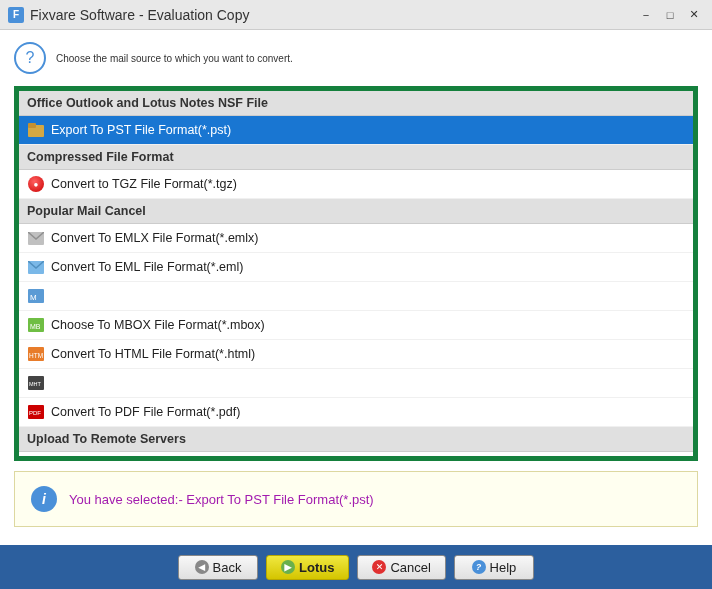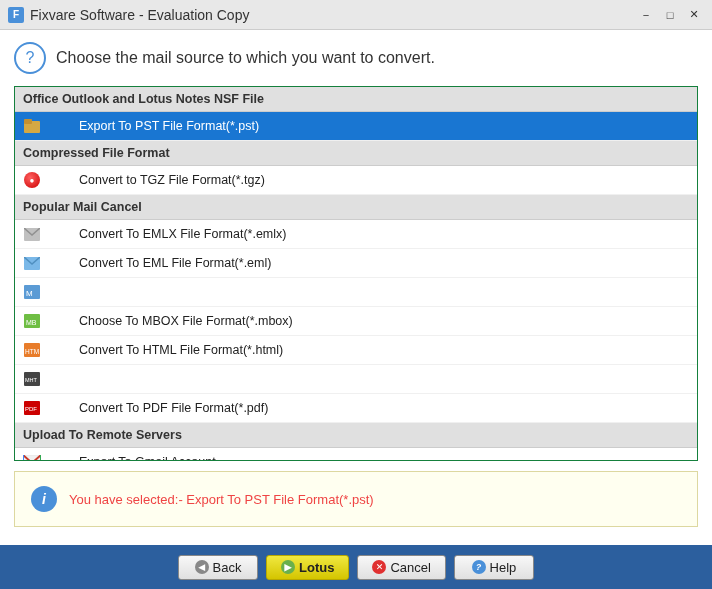--- a/index.html
+++ b/index.html
@@ -68,27 +68,27 @@
       width: 32px; height: 32px;
       border-radius: 50%;
       border: 2px solid #4a90d9;
       display: flex; align-items: center; justify-content: center;
       font-size: 16px;
       color: #4a90d9;
       margin-right: 10px;
       flex-shrink: 0;
     }
     .header-text {
-      font-size: 16px;
+      font-size: 10px;
       color: #333;
     }
 
     
     .list-container {
-      border: 1px solid #15803d;
+      border: 5px solid #15803d;
       flex: 1;
       overflow-y: auto;
       margin-bottom: 10px;
       position: relative;
     }
     .list-container::-webkit-scrollbar { width: 16px; }
     .list-container::-webkit-scrollbar-track { background: #f1f1f1; border-left: 1px solid #ccc; }
     .list-container::-webkit-scrollbar-thumb { background: #c1c1c1; border: 2px solid #f1f1f1; border-radius: 2px; }
 
     .list-group-header {
@@ -100,21 +100,20 @@
       border-bottom: 1px solid #ccc;
     }
     .list-item {
       display: flex;
       align-items: center;
       padding: 5px 8px;
       cursor: pointer;
       border-bottom: 1px solid #f0f0f0;
       font-size: 12.5px;
       color: #222;
-      gap: 32px;
     }
     .list-item.selected {
       background: #1976d2;
       color: white;
     }
     .list-item .item-icon {
       width: 18px; height: 18px;
       margin-right: 6px;
       flex-shrink: 0;
       display: flex; align-items: center; justify-content: center;
@@ -137,21 +136,21 @@
       color: white;
       font-style: italic;
       font-weight: bold;
       font-size: 14px;
       display: flex; align-items: center; justify-content: center;
       margin-right: 12px;
       flex-shrink: 0;
     }
     .info-text {
       font-size: 13px;
-      color: #ef4444;
+      color: #a21caf;
     }
 
     
     .bottombar {
       background: #2c5f9e;
       height: 44px;
       display: flex;
       align-items: center;
       justify-content: center;
       gap: 8px;

